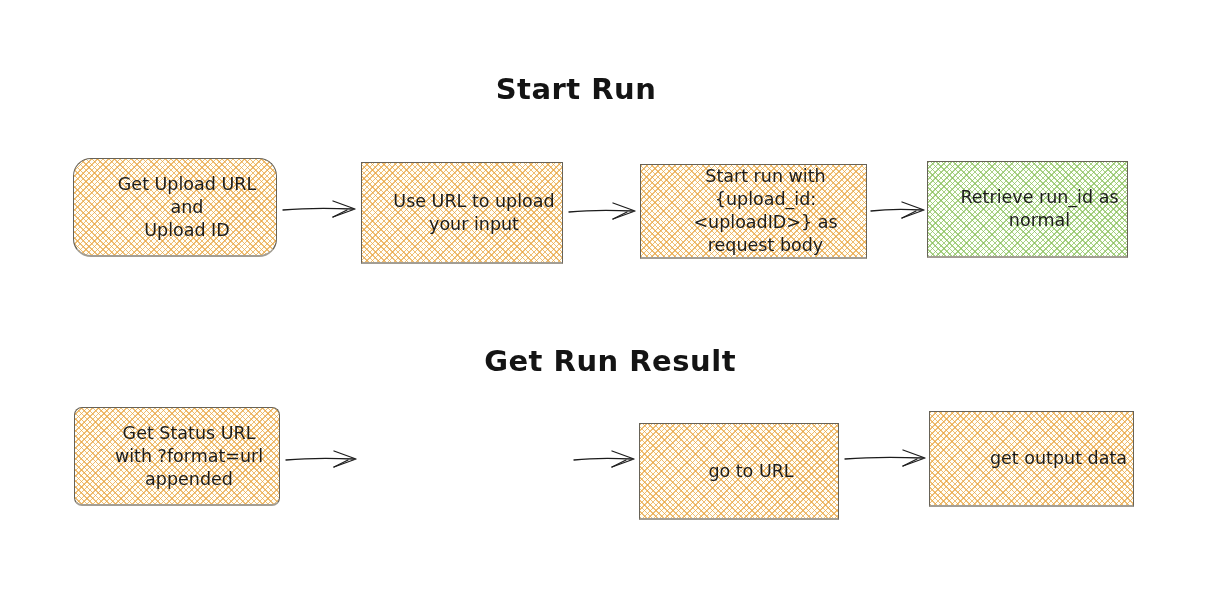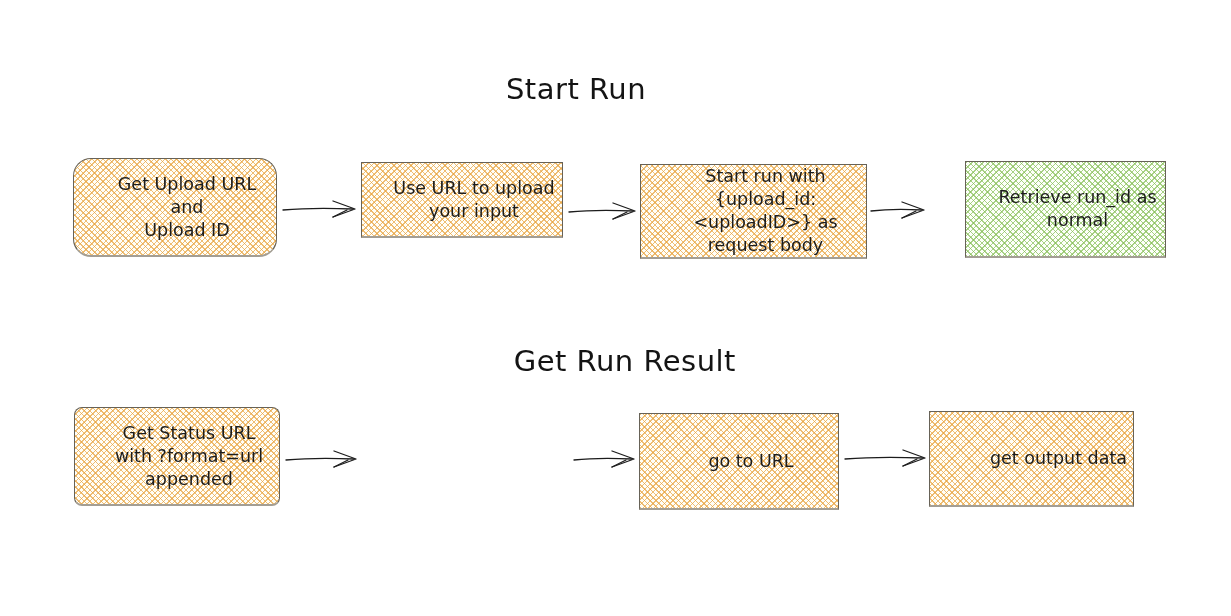--- a/index.html
+++ b/index.html
@@ -14,21 +14,21 @@
     background: #ffffff;
     overflow: hidden;
     font-family: "DejaVu Sans", "Liberation Sans", sans-serif;
     color: #1c1c1c;
   }
   .flow-title {
     position: absolute;
     width: 320px;
     text-align: center;
     font-size: 29px;
-    font-weight: 400;
+    font-weight: 700;
     letter-spacing: 0.5px;
     color: #141414;
     white-space: nowrap;
   }
   .node {
     position: absolute;
     box-sizing: border-box;
     border: 1.4px solid #676257;
     border-bottom: 2px solid #a39e94;
     display: flex;
@@ -78,21 +78,21 @@
     <span class="node-label">Get Upload URL and
 Upload ID</span>
   </div>
 
   <svg class="arrow" style="left:281px; top:197px;" width="76" height="24" viewBox="0 0 76 24" stroke="#1c1c1c">
     <path d="M2 13 C 24 11, 48 11, 72 12"></path>
     <path d="M52 4 L74 12 L52 20"></path>
     <path d="M52 20 L66 13"></path>
   </svg>
 
-  <div class="node node--orange" style="left:361px; top:162px; width:202px; height:76px;">
+  <div class="node node--orange" style="left:361px; top:162px; width:202px; height:102px;">
     <span class="node-label">Use URL to upload
 your input</span>
   </div>
 
   <svg class="arrow" style="left:567px; top:199px;" width="70" height="24" viewBox="0 0 70 24" stroke="#1c1c1c">
     <path d="M2 13 C 22 11, 44 11, 66 12"></path>
     <path d="M46 4 L68 12 L46 20"></path>
     <path d="M46 20 L60 13"></path>
   </svg>
 
@@ -102,21 +102,21 @@
 &lt;uploadID&gt;} as
 request body</span>
   </div>
 
   <svg class="arrow" style="left:869px; top:198px;" width="57" height="24" viewBox="0 0 57 24" stroke="#1c1c1c">
     <path d="M2 13 C 18 11, 36 11, 53 12"></path>
     <path d="M33 4 L55 12 L33 20"></path>
     <path d="M33 20 L47 13"></path>
   </svg>
 
-  <div class="node node--green" style="left:927px; top:161px; width:201px; height:97px;margin-left:38px;">
+  <div class="node node--green" style="left:927px; top:161px; width:201px; height:97px;">
     <span class="node-label">Retrieve run_id as
 normal</span>
   </div>
 
   <div class="flow-title" style="left:416px; top:344px;text-align:right;">Get Run Result</div>
 
   <div class="node node--orange" style="left:74px; top:407px; width:206px; height:99px;border-radius:8px;">
     <span class="node-label">Get Status URL
 with ?format=url
 appended</span>
@@ -128,21 +128,21 @@
     <path d="M50 20 L64 13"></path>
   </svg>
 
 
   <svg class="arrow" style="left:572px; top:447px;" width="64" height="24" viewBox="0 0 64 24" stroke="#1c1c1c">
     <path d="M2 13 C 20 11, 40 11, 60 12"></path>
     <path d="M40 4 L62 12 L40 20"></path>
     <path d="M40 20 L54 13"></path>
   </svg>
 
-  <div class="node node--orange" style="left:639px; top:413px; width:200px; height:97px;">
+  <div class="node node--orange" style="left:639px; top:423px; width:200px; height:97px;">
     <span class="node-label">go to URL</span>
   </div>
 
   <svg class="arrow" style="left:843px; top:446px;" width="84" height="24" viewBox="0 0 84 24" stroke="#1c1c1c">
     <path d="M2 13 C 26 11, 54 11, 80 12"></path>
     <path d="M60 4 L82 12 L60 20"></path>
     <path d="M60 20 L74 13"></path>
   </svg>
 
   <div class="node node--orange" style="left:929px; top:411px; width:205px; height:96px;justify-content:flex-end;">

